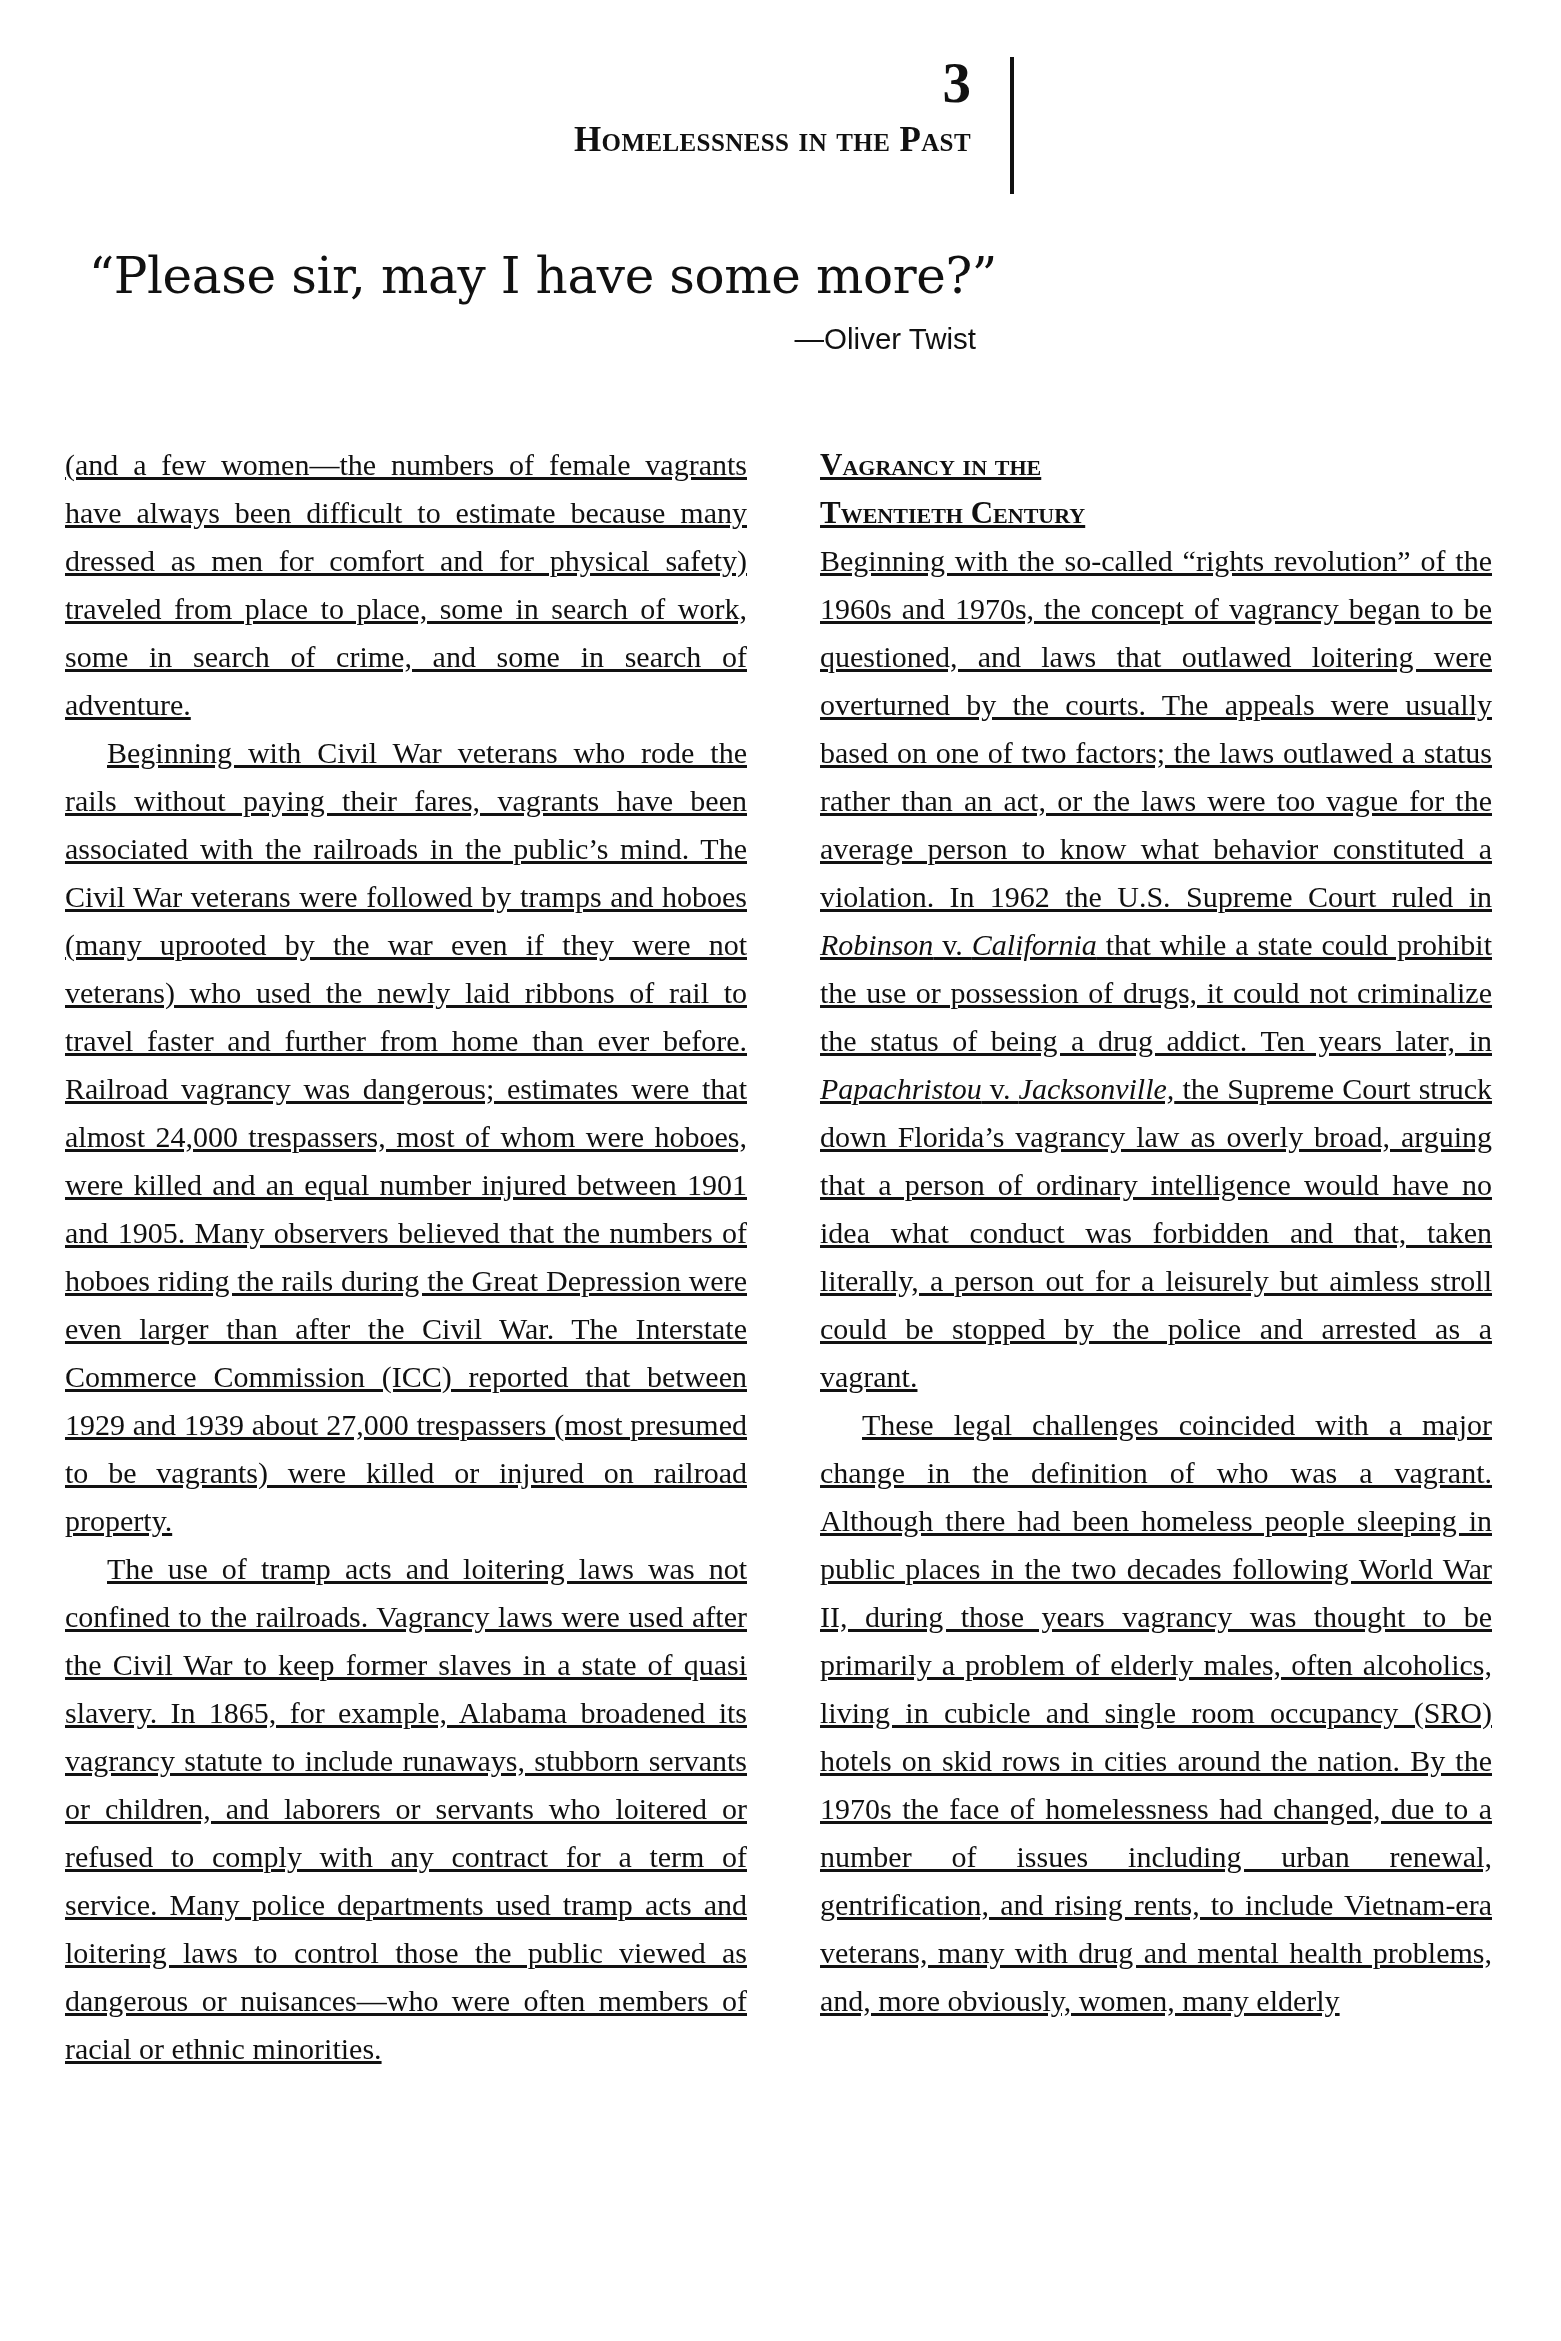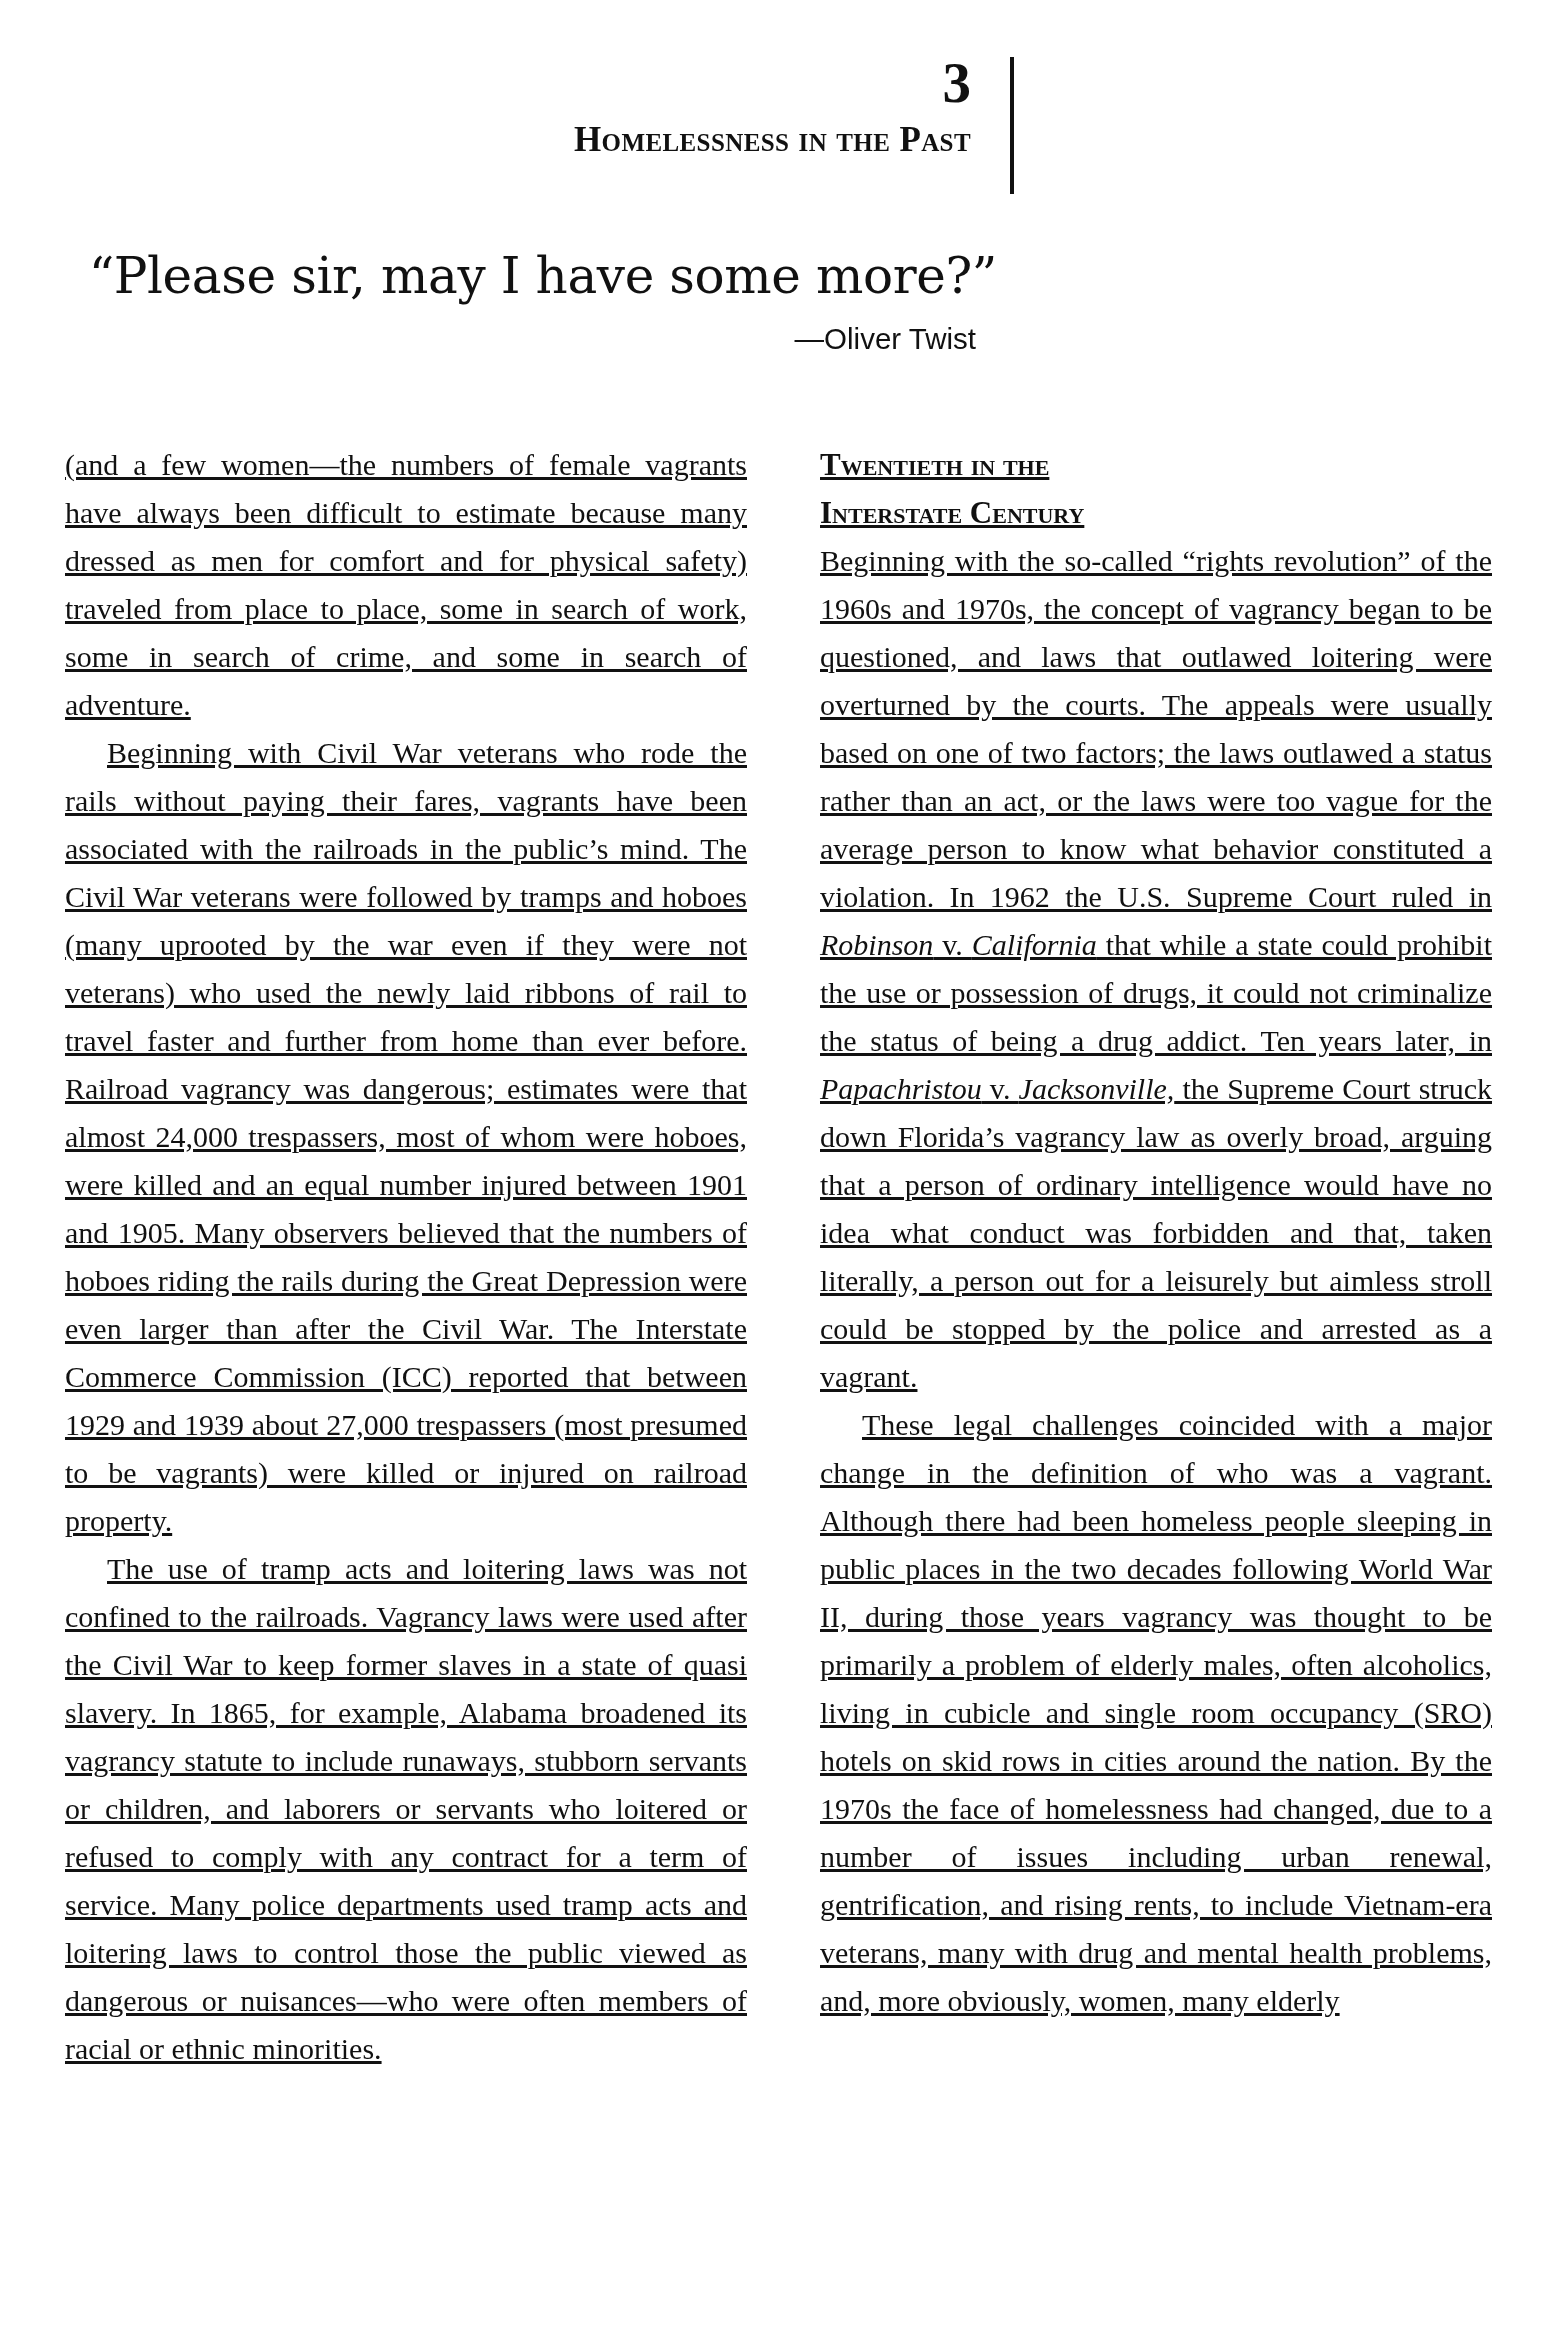--- a/index.html
+++ b/index.html
@@ -28,19 +28,19 @@
 <div class="attribution">—Oliver Twist</div>
 
 <div class="col left">
   <p>(and a few women—the numbers of female vagrants have always been difficult to estimate because many dressed as men for comfort and for physical safety) traveled from place to place, some in search of work, some in search of crime, and some in search of adventure.</p>
   <p class="indent">Beginning with Civil War veterans who rode the rails without paying their fares, vagrants have been associated with the railroads in the public’s mind. The Civil War veterans were followed by tramps and hoboes (many uprooted by the war even if they were not veterans) who used the newly laid ribbons of rail to travel faster and further from home than ever before. Railroad vagrancy was dangerous; estimates were that almost 24,000 trespassers, most of whom were hoboes, were killed and an equal number injured between 1901 and 1905. Many observers believed that the numbers of hoboes riding the rails during the Great Depression were even larger than after the Civil War. The Interstate Commerce Commission (ICC) reported that between 1929 and 1939 about 27,000 trespassers (most presumed to be vagrants) were killed or injured on railroad property.</p>
   <p class="indent">The use of tramp acts and loitering laws was not confined to the railroads. Vagrancy laws were used after the Civil War to keep former slaves in a state of quasi slavery. In 1865, for example, Alabama broadened its vagrancy statute to include runaways, stubborn servants or children, and laborers or servants who loitered or refused to comply with any contract for a term of service. Many police departments used tramp acts and loitering laws to control those the public viewed as dangerous or nuisances—who were often members of racial or ethnic minorities.</p>
 </div>
 
 <div class="col right">
   <div class="section-head">
-    <span>Twentieth in the</span><br>
-    <span>Interstate Century</span>
+    <span>Vagrancy in the</span><br>
+    <span>Twentieth Century</span>
   </div>
   <p><span>Beginning with the so-called “rights revolution” of the 1960s and 1970s, the concept of vagrancy began to be questioned, and laws that outlawed loitering were overturned by the courts. The appeals were usually based on one of two factors; the laws outlawed a status rather than an act, or the laws were too vague for the average person to know what behavior constituted a violation. In 1962 the U.S. Supreme Court ruled in </span><em>Robinson</em><span> v. </span><em>California</em><span> that while a state could prohibit the use or possession of drugs, it could not criminalize the status of being a drug addict. Ten years later, in </span><em>Papachristou</em><span> v. </span><em>Jacksonville,</em><span> the Supreme Court struck down Florida’s vagrancy law as overly broad, arguing that a person of ordinary intelligence would have no idea what conduct was forbidden and that, taken literally, a person out for a leisurely but aimless stroll could be stopped by the police and arrested as a vagrant.</span></p>
   <p class="indent">These legal challenges coincided with a major change in the definition of who was a vagrant. Although there had been homeless people sleeping in public places in the two decades following World War II, during those years vagrancy was thought to be primarily a problem of elderly males, often alcoholics, living in cubicle and single room occupancy (SRO) hotels on skid rows in cities around the nation. By the 1970s the face of homelessness had changed, due to a number of issues including urban renewal, gentrification, and rising rents, to include Vietnam-era veterans, many with drug and mental health problems, and, more obviously, women, many elderly</p>
 </div>
 
 
 </body></html>

